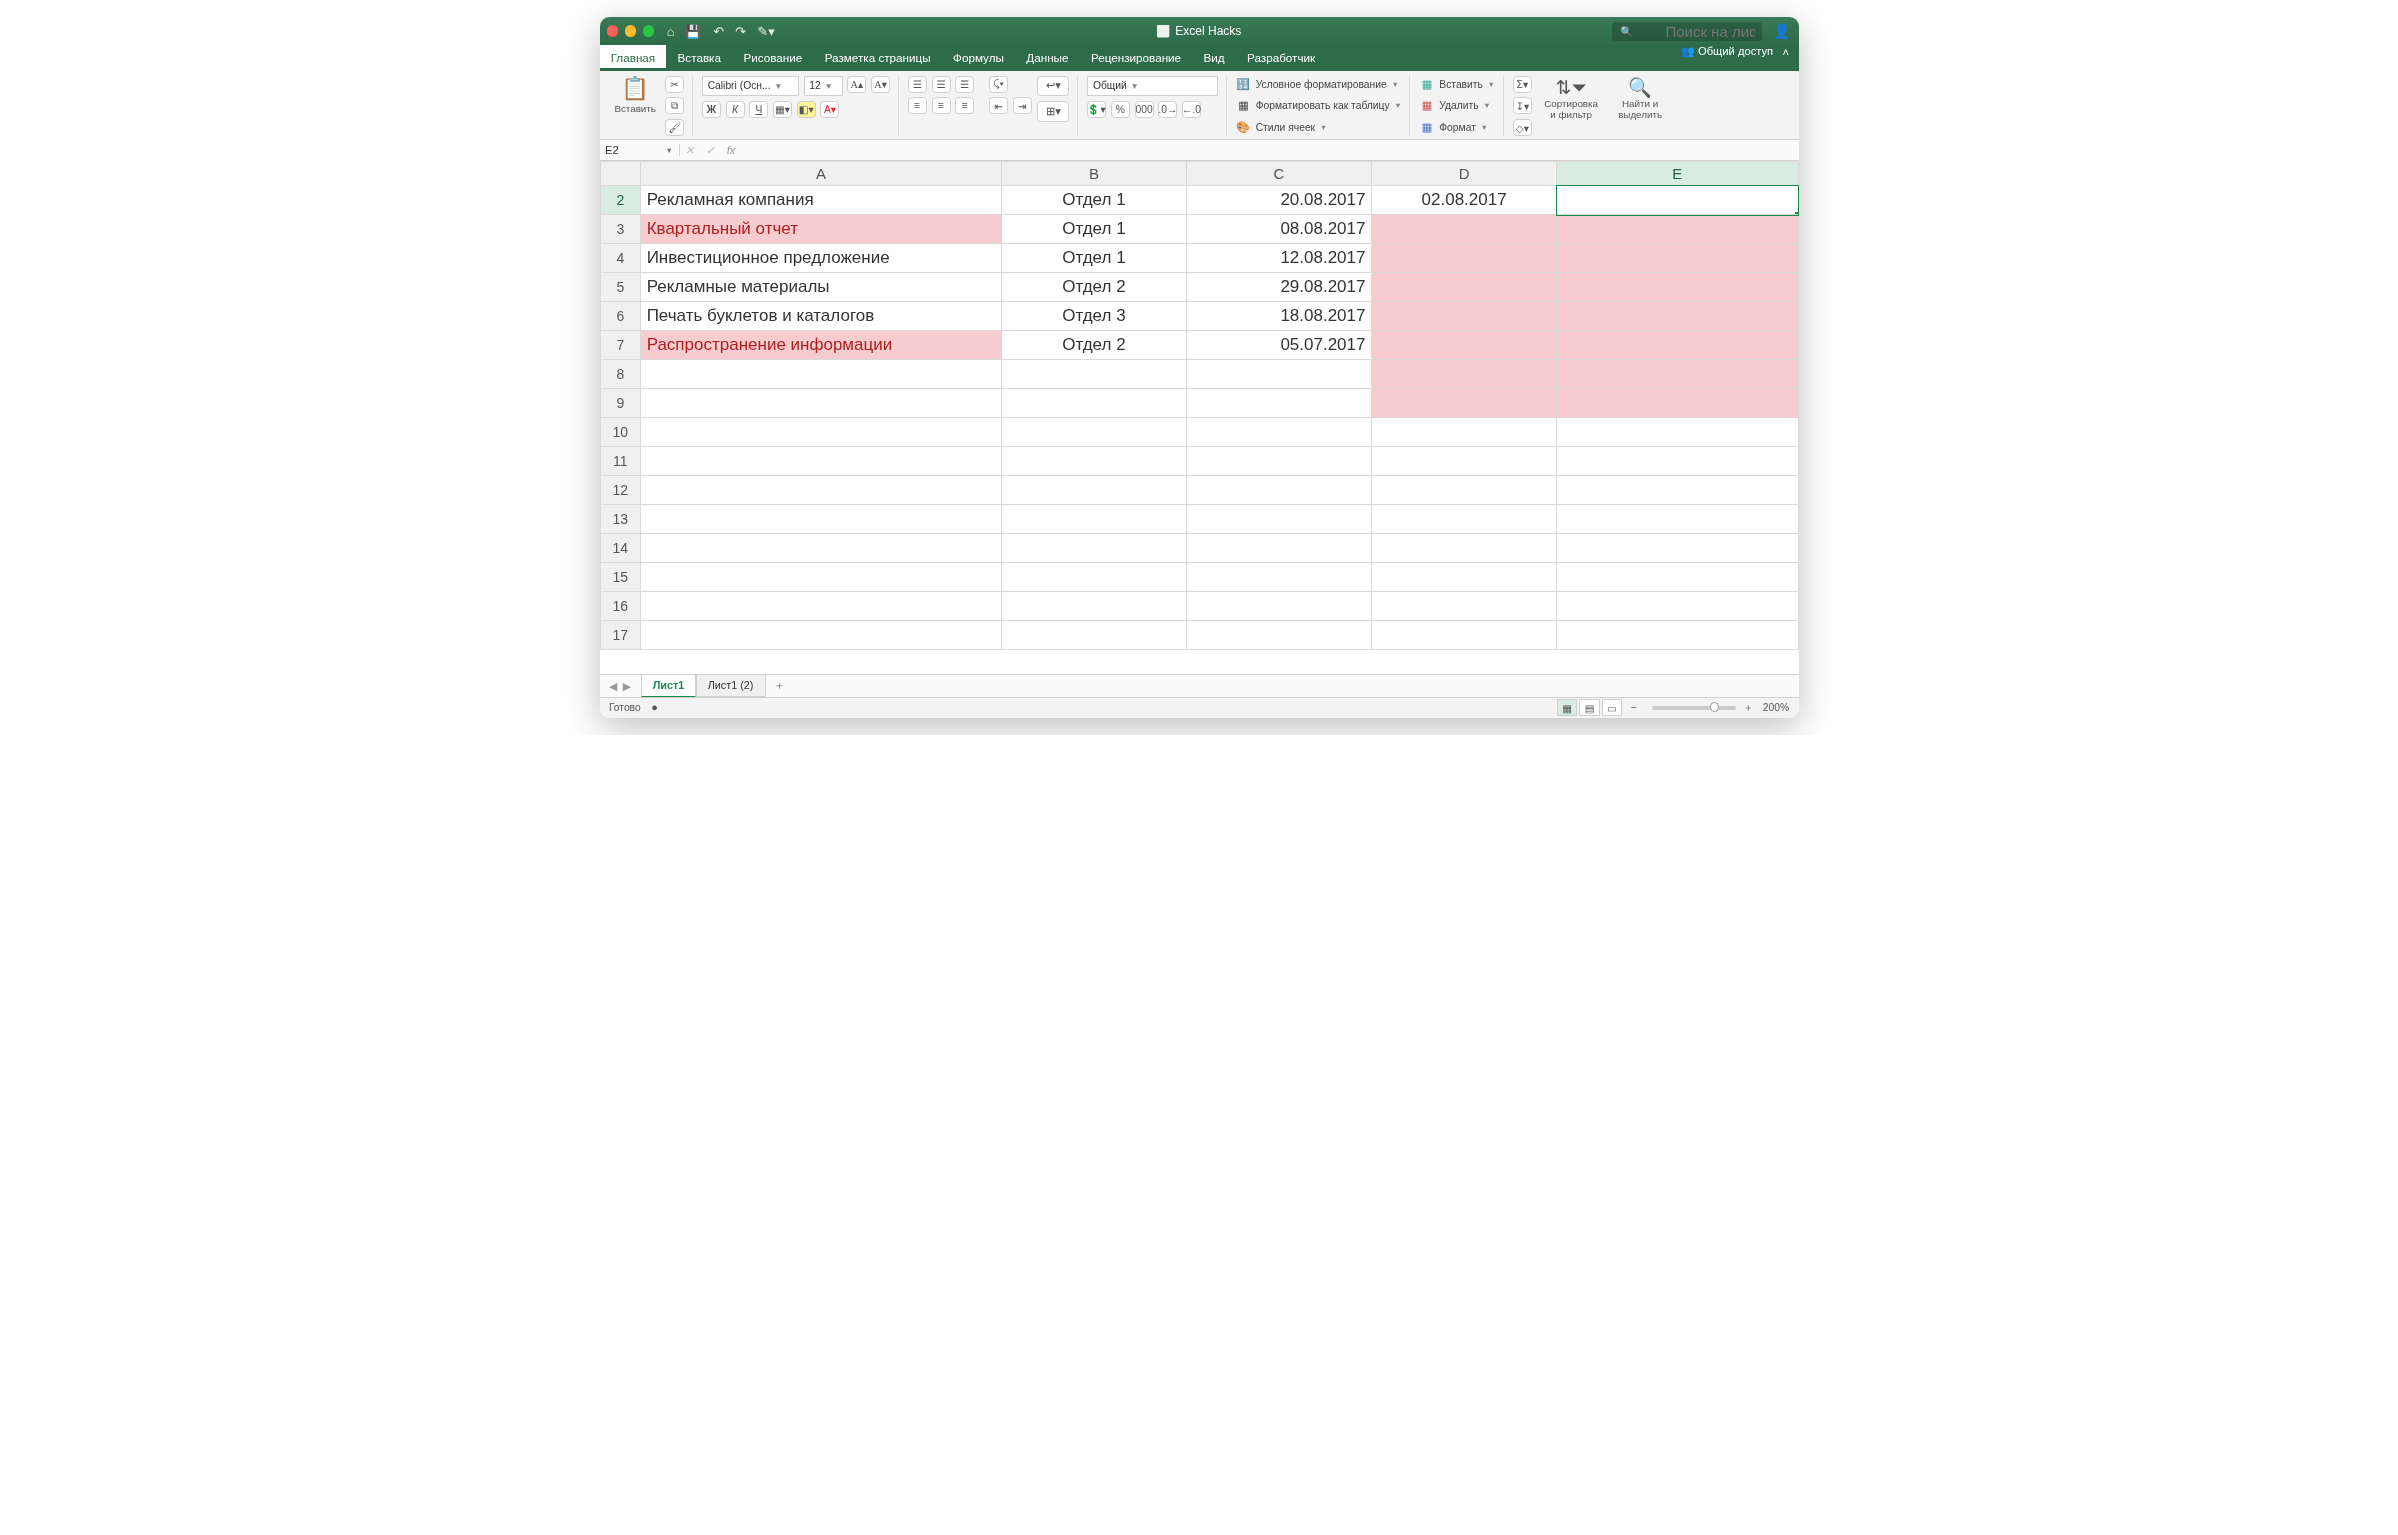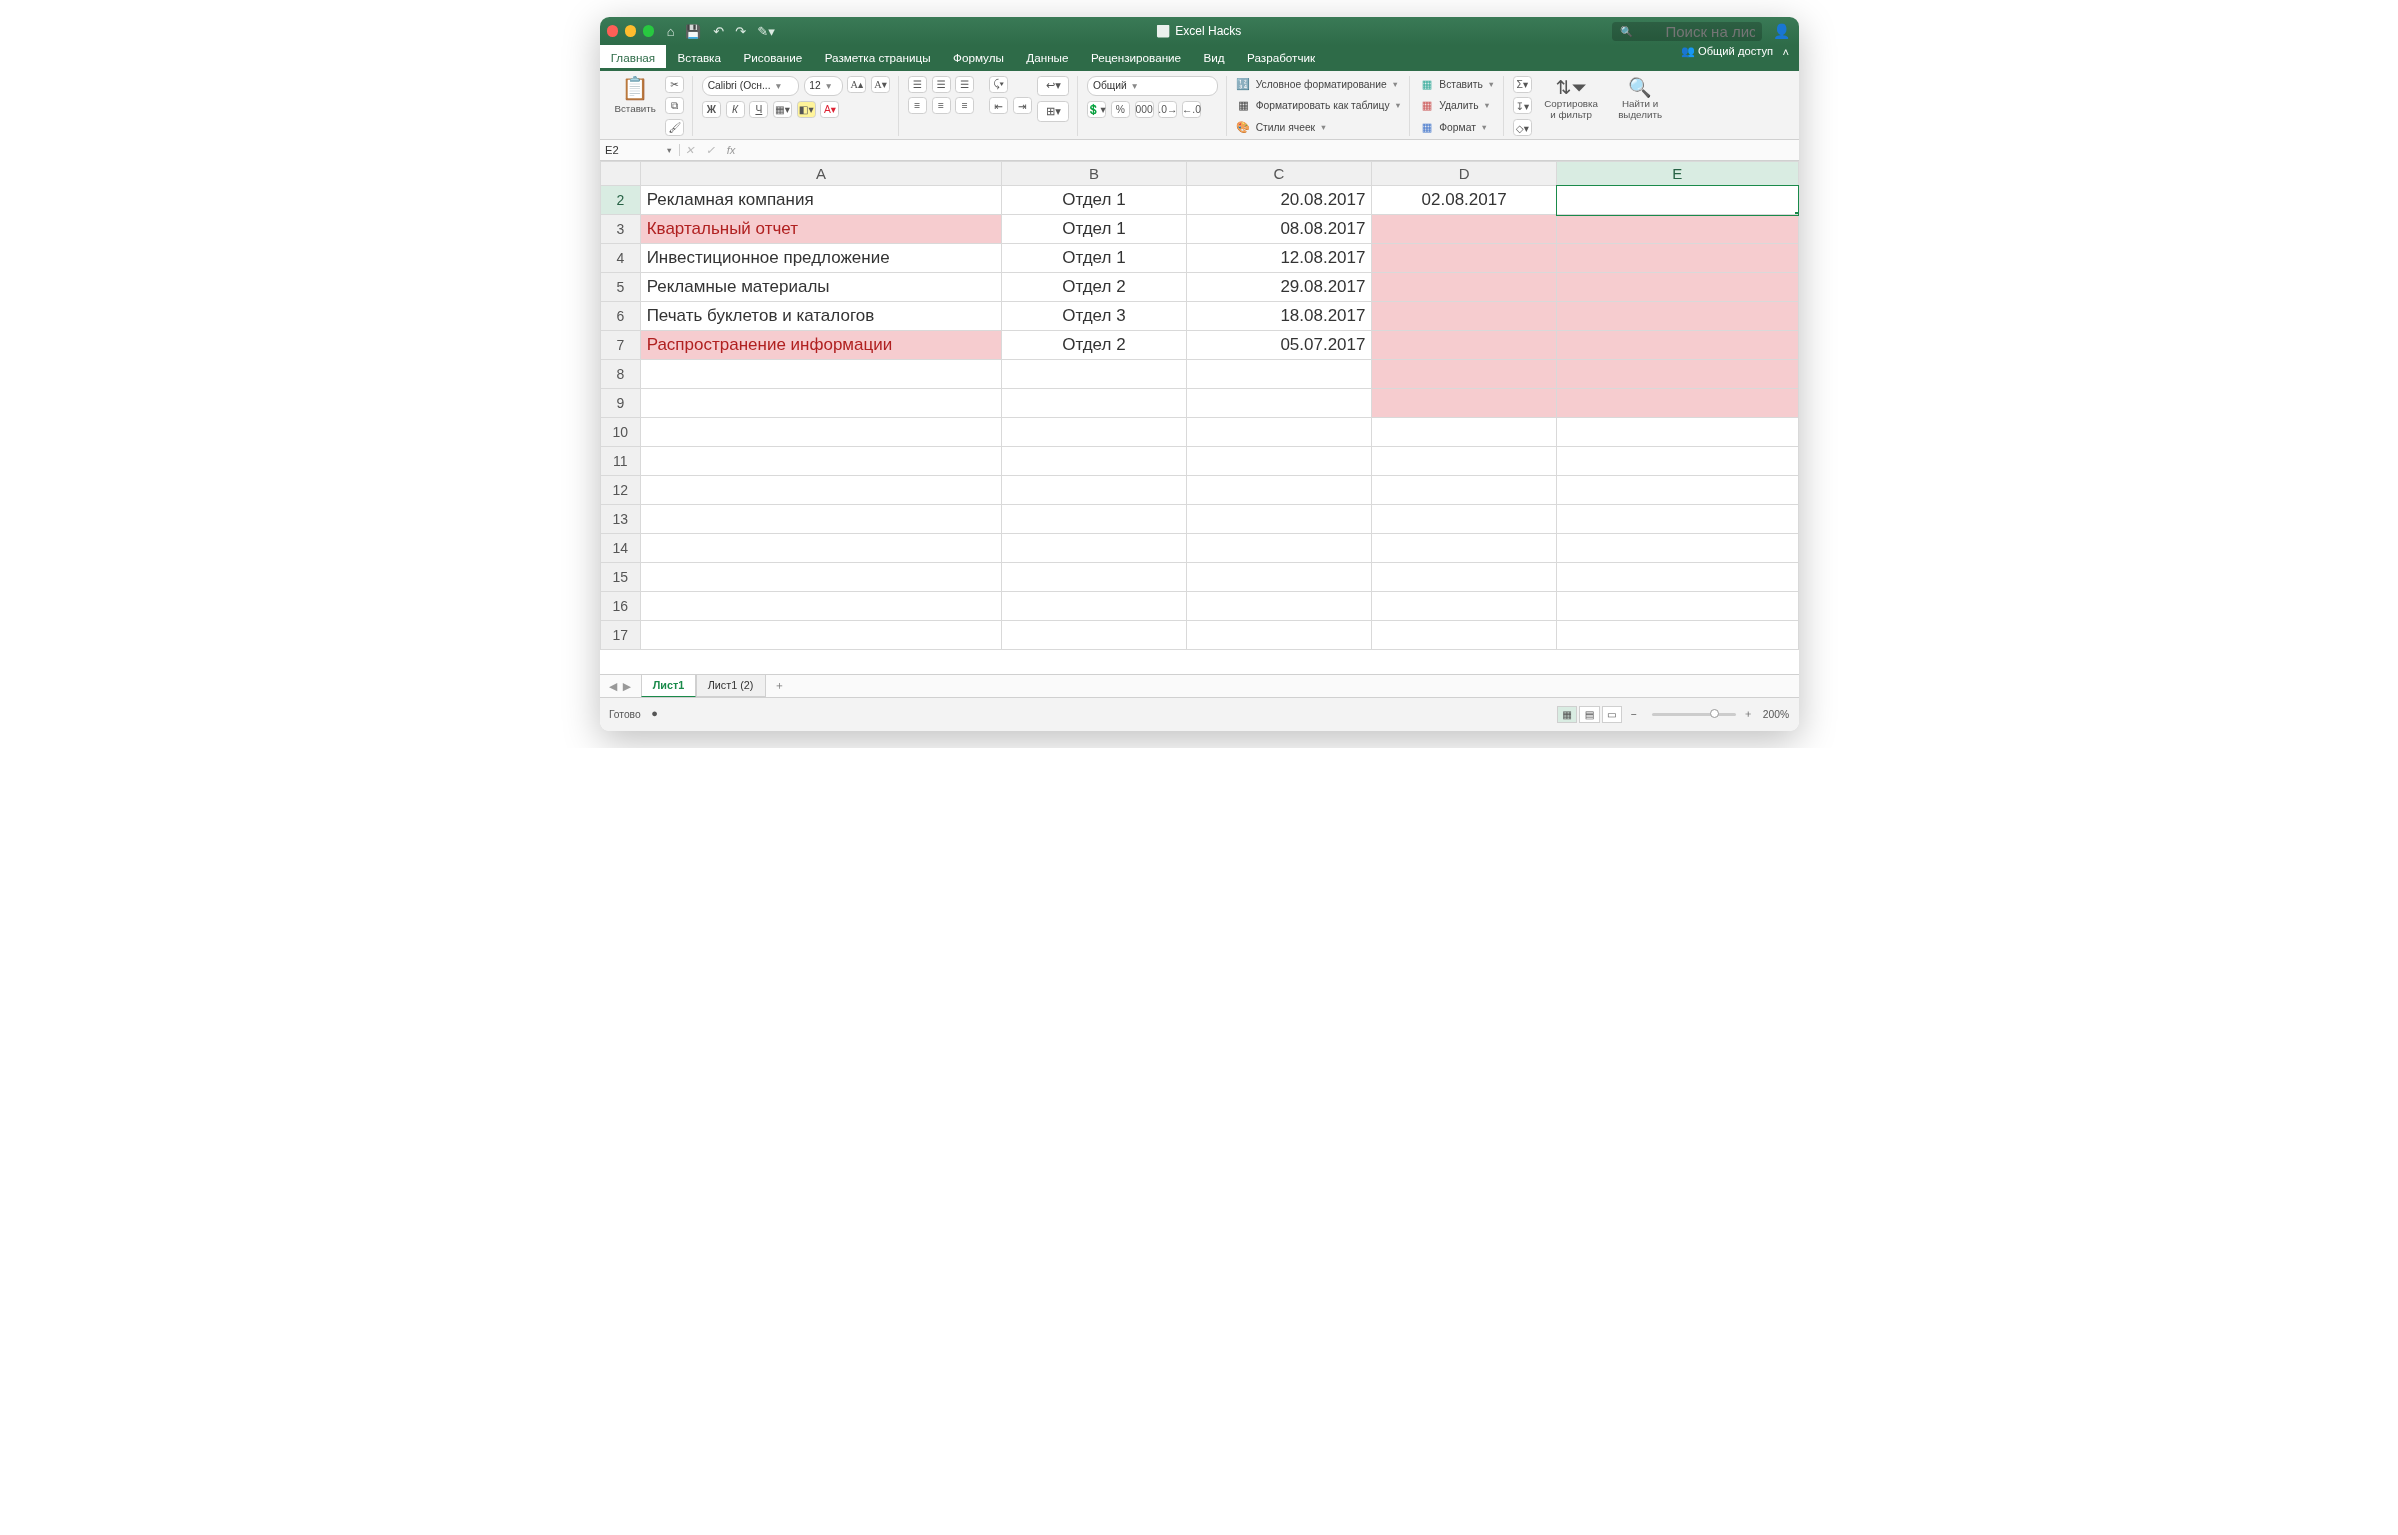--- a/index.html
+++ b/index.html
@@ -25,21 +25,21 @@
   .tabs-right .share{font-size:11.2px;}
   .tabs-right .chev{font-size:11.2px;}
   
   .ribbon { background:#f3f3f3; border-bottom:0.9px solid #d0d0d0; padding:4.7px 7.5px 2.8px; display:flex; gap:5.6px; }
   .grp { border-right:0.9px solid #dcdcdc; padding:0 7.5px 0 3.7px; display:flex; gap:5.6px; align-items:flex-start;}
   .grp:last-child{border-right:none;}
   .icobtn { width:22.5px;height:20.6px;border:0.9px solid #cfcfcf;background:#fff;border-radius:3.7px;display:flex;align-items:center;justify-content:center;font-size:11.2px;color:#555; }
   .icobtn.sm{width:19px;height:17px;font-size:10.3px;}
   .bigbtn { display:flex; flex-direction:column; align-items:center; gap:2.8px; font-size:9.8px; color:#555; padding:1.9px 3.7px;}
   .bigbtn .glyph{font-size:22.5px;line-height:1;}
-  .combo { display:flex; align-items:center; background:#fff;border:0.9px solid #cfcfcf;border-radius:9px;height:20.6px;padding:0 4.7px;font-size:10.3px;gap:3.7px;}
+  .combo { display:flex; align-items:center; background:#fff;border:0.9px solid #cfcfcf;border-radius:1px;height:20.6px;padding:0 4.7px;font-size:10.3px;gap:3.7px;}
   .combo .dd{font-size:8.4px;color:#888;}
   .row { display:flex; gap:4.7px; }
   .col { display:flex; flex-direction:column; gap:4.7px;}
   .txtbtn { display:flex;align-items:center;gap:4.7px;font-size:10.3px;color:#444;height:17px;}
   .txtbtn .gi{width:15px;height:15px;display:inline-flex;align-items:center;justify-content:center;font-size:11.2px;}
   .dd-sm{font-size:7.5px;color:#888;}
   .fontA{font-family:Georgia,serif;}
   
   .namebox-row { display:flex; align-items:center; border-bottom:0.9px solid #d0d0d0; background:#fafafa; height:21.5px;}
   .namebox { width:80px; border-right:0.9px solid #d0d0d0; padding:0 5.6px; font-size:11.2px; display:flex;align-items:center;justify-content:space-between;}
@@ -62,21 +62,21 @@
   .sel-cell{outline:1.9px solid #1a8a4a;outline-offset:-0.9px;position:relative;}
   .sel-cell::after{content:"";position:absolute;right:-2.8px;bottom:-2.8px;width:5.6px;height:5.6px;background:#1a8a4a;}
   
   .sheetbar{display:flex;align-items:center;border-top:0.9px solid #d0d0d0;height:22.5px;background:#fafafa;font-size:10.8px;}
   .sheet-nav{display:flex;gap:5.6px;padding:0 9.4px;color:#999;}
   .sheet-tabs{display:flex;}
   .sheet-tab{padding:3.7px 11.2px;border:0.9px solid #d0d0d0;border-top:none;background:#f0f0f0;margin-right:-0.9px;cursor:pointer;}
   .sheet-tab.active{background:#fff;color:#1a8a4a;border-bottom:1.9px solid #1a8a4a;font-weight:bold;}
   .sheet-add{padding:3.7px 9.4px;color:#777;}
   
-  .status{display:flex;align-items:center;height:34px;background:#f3f3f3;border-top:0.9px solid #d0d0d0;font-size:10.3px;padding:0 9.4px;color:#555;}
+  .status{display:flex;align-items:center;height:21px;background:#f3f3f3;border-top:0.9px solid #d0d0d0;font-size:10.3px;padding:0 9.4px;color:#555;}
   .status .spacer{flex:1;}
   .status .vbtn{width:20.6px;height:17px;display:flex;align-items:center;justify-content:center;border:0.9px solid #cfcfcf;margin:0 0.9px;background:#fff;font-size:10.3px;}
   .status .vbtn.active{background:#d9ece2;}
   .zoom-track{width:84px;height:3.7px;background:#ccc;border-radius:1.9px;margin:0 7.5px;position:relative;}
   .zoom-thumb{position:absolute;width:9.4px;height:9.4px;border-radius:50%;background:#fff;border:0.9px solid #999;top:-3.7px;left:58px;}
 </style>
 </head>
 <body>
 
 <div class="window">

